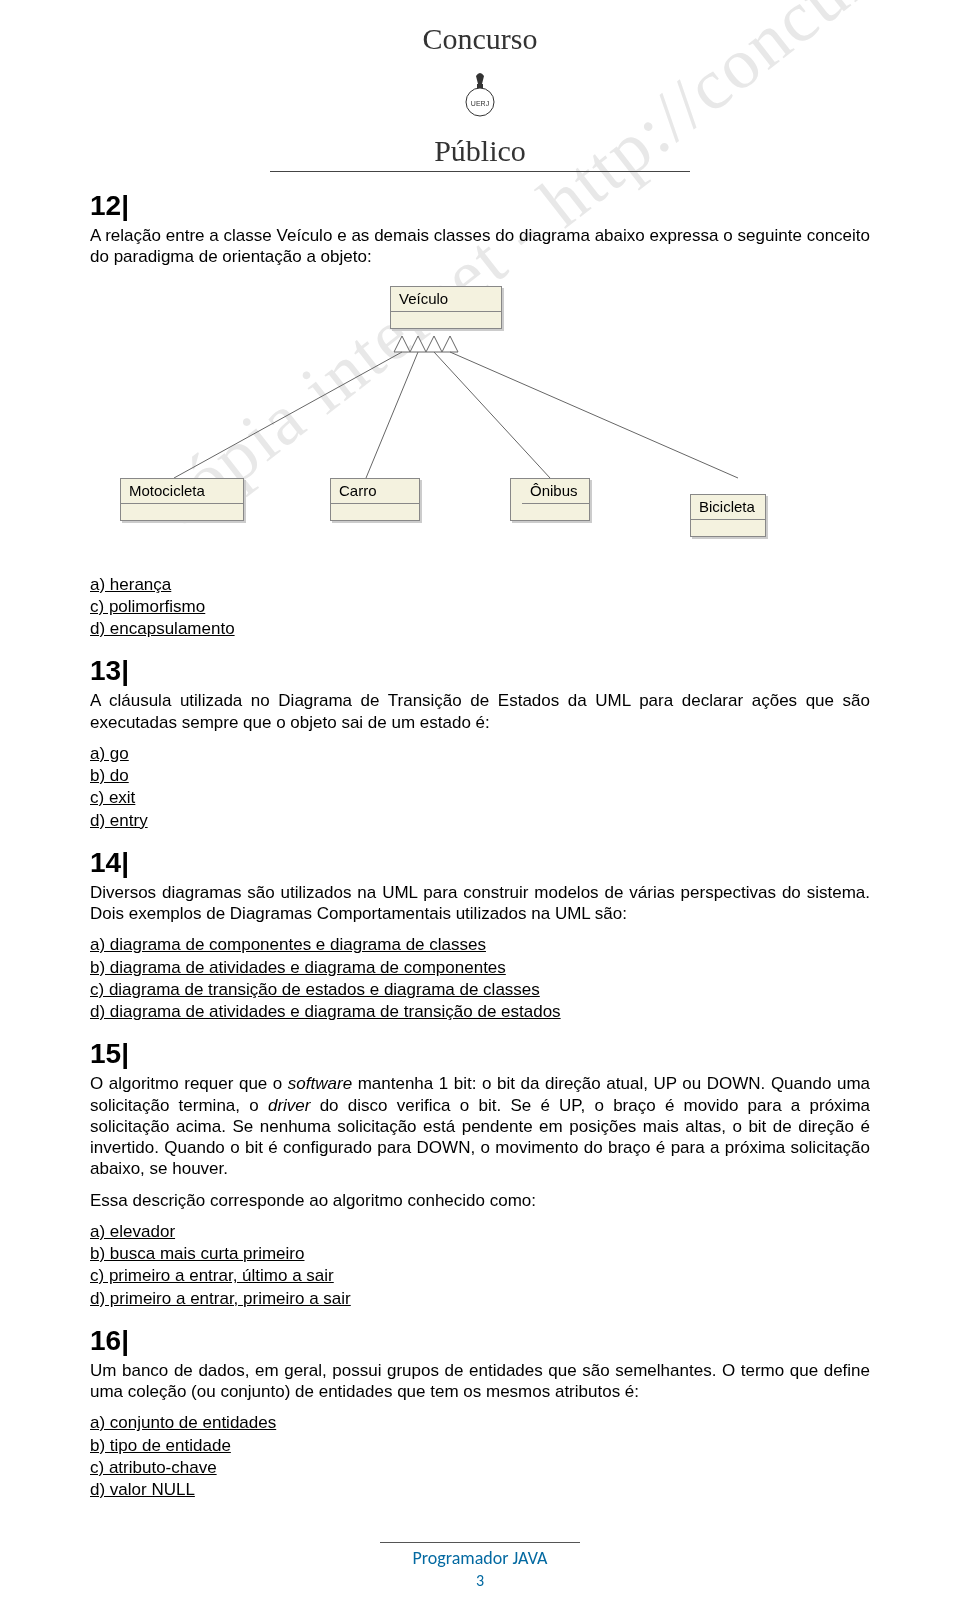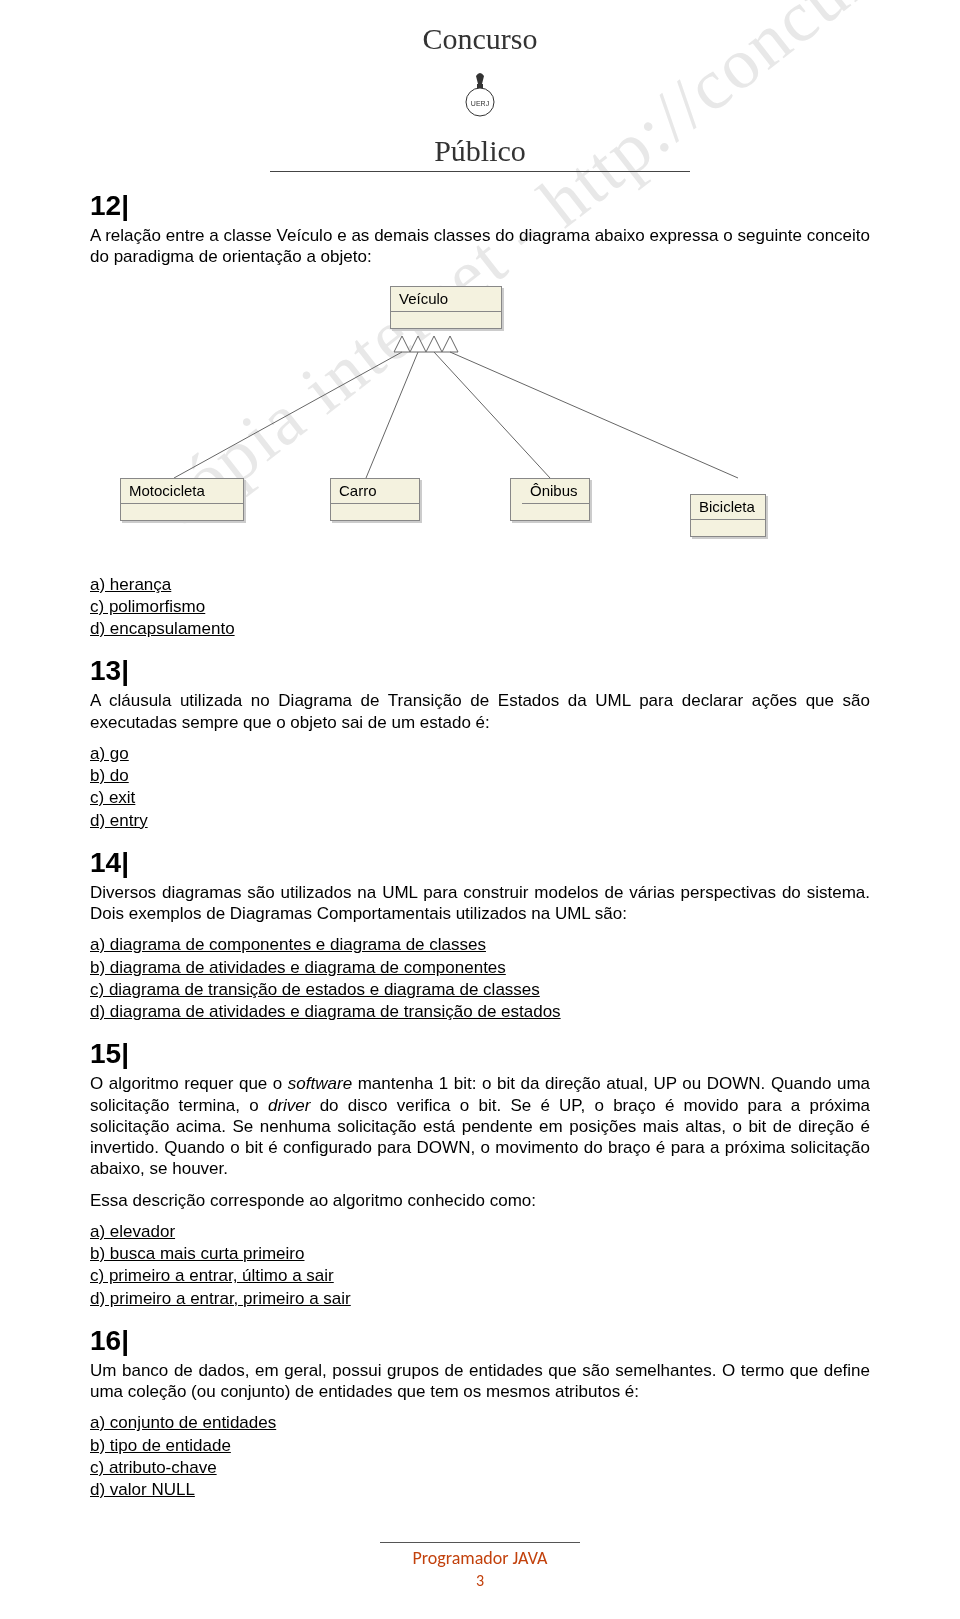--- a/index.html
+++ b/index.html
@@ -96,21 +96,21 @@
     font-family: Georgia, serif;
   }
   .content { position: relative; z-index: 1; }
   .footer {
     position: absolute;
     bottom: 28px;
     left: 0; right: 0;
     text-align: center;
     font-family: 'Segoe UI', Calibri, Arial, sans-serif;
     font-size: 18px;
-    color: #c2410c;
+    color: #0369a1;
   }
   .footer-line {
     width: 200px;
     height: 1px;
     background: #555;
     margin: 0 auto 4px;
   }
   .footer-num {
     font-size: 16px;
     margin-top: 2px;

